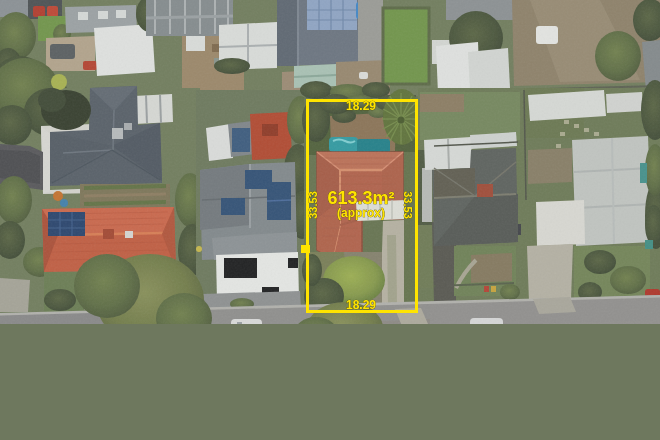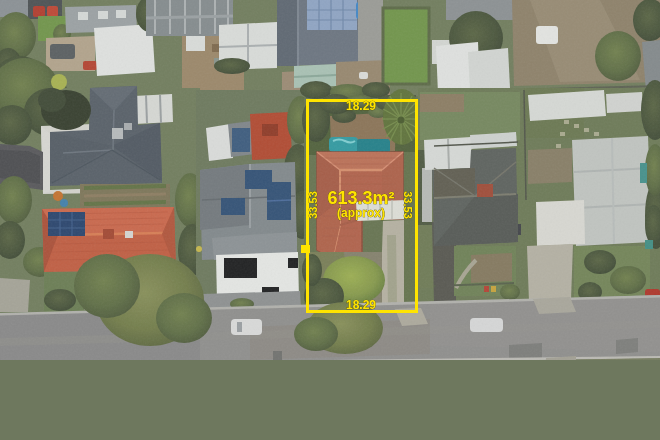--- a/index.html
+++ b/index.html
@@ -1,16 +1,16 @@
 <!DOCTYPE html>
 <html><head>
 <meta charset="utf-8">
 <style>
 html,body{margin:0;padding:0;background:#6e785e;}
-#scene{position:relative;width:660px;height:360px;overflow:hidden;font-family:"Liberation Sans",sans-serif;}
+#scene{position:relative;width:660px;height:324px;overflow:hidden;font-family:"Liberation Sans",sans-serif;}
 </style>
 </head>
 <body>
 <div id="scene">
 <svg width="660" height="440" viewBox="0 0 660 440" xmlns="http://www.w3.org/2000/svg">
 <defs>
 <radialGradient id="trD" cx="45%" cy="42%" r="62%">
   <stop offset="0%" stop-color="#576342"></stop>
   <stop offset="65%" stop-color="#47533a"></stop>
   <stop offset="100%" stop-color="#3c4833"></stop>

